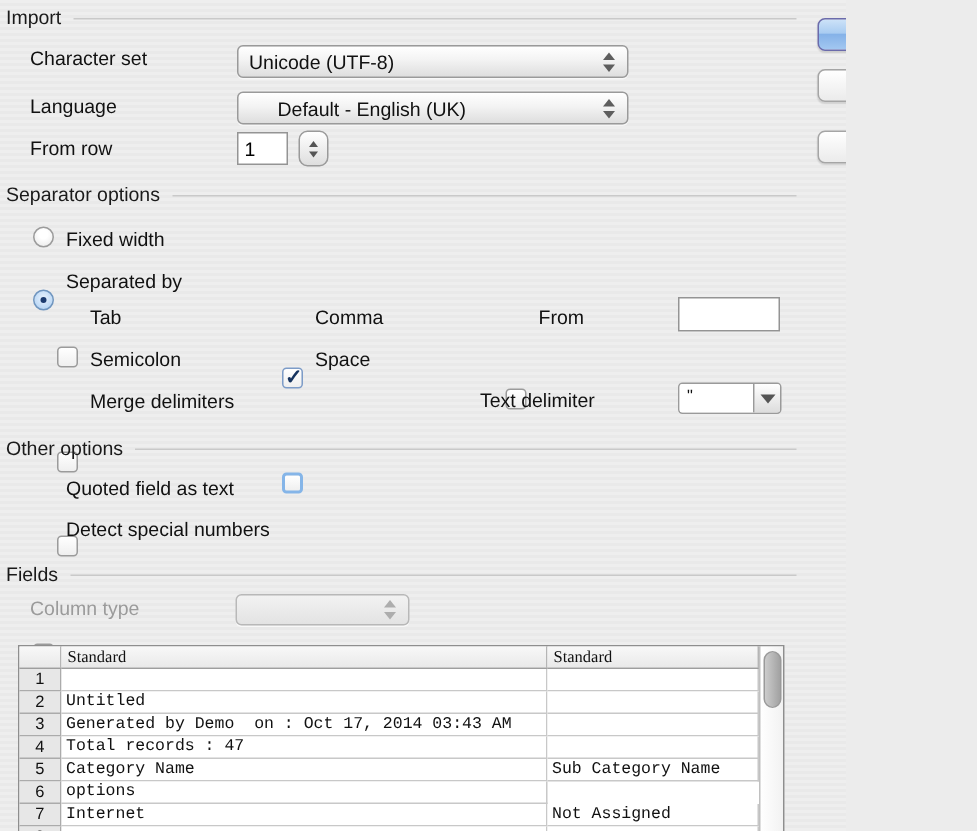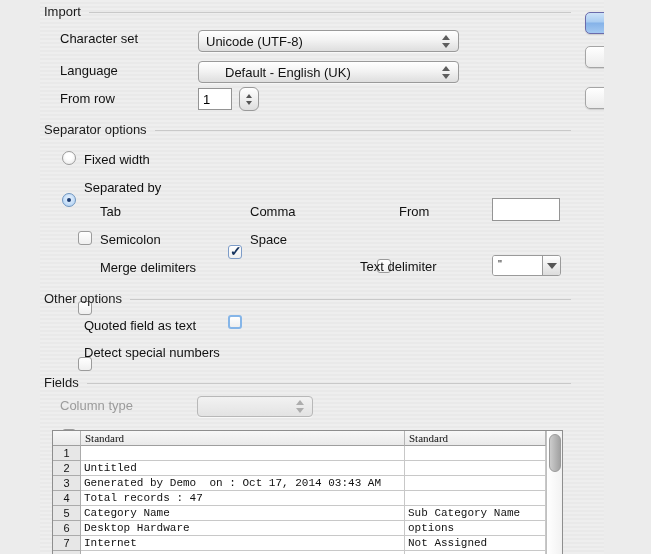--- a/index.html
+++ b/index.html
@@ -5,21 +5,20 @@
   * { margin:0; padding:0; box-sizing:border-box; }
   html,body { width:651px; height:554px; }
   body {
     font-family:"Liberation Sans", sans-serif;
     font-size:13px; color:#111;
     background:#ececec;
   }
   #dialog {
     position:relative; width:564px; height:554px; overflow:hidden;
     background:repeating-linear-gradient(180deg,#eeeeee 0px,#eeeeee 2px,#e9e9e9 2px,#e9e9e9 4px);
-    margin-left:40px;
   }
   .abs { position:absolute; }
   .lbl { white-space:nowrap; color:#111; }
   .lbl.disabled { color:#9b9b9b; }
 
   
   .section { display:flex; align-items:center; height:14px; }
   .section .stitle { margin-right:8px; white-space:nowrap; color:#1a1a1a; }
   .section .rule { flex:1; height:1px; background:#c9c9c9; margin-top:2px; }
 
@@ -259,21 +258,20 @@
             <div class="cell">Total records : 47</div>
             <div class="cell"></div>
           </div>
           <div class="prow">
             <div class="num">5</div>
             <div class="cell">Category Name</div>
             <div class="cell">Sub Category Name</div>
           </div>
           <div class="prow">
             <div class="num">6</div>
-            <div class="cell">Desktop Hardware</div>
             <div class="cell">options</div>
           </div>
           <div class="prow">
             <div class="num">7</div>
             <div class="cell">Internet</div>
             <div class="cell">Not Assigned</div>
           </div>
           <div class="prow">
             <div class="num">8</div>
             <div class="cell"></div>

